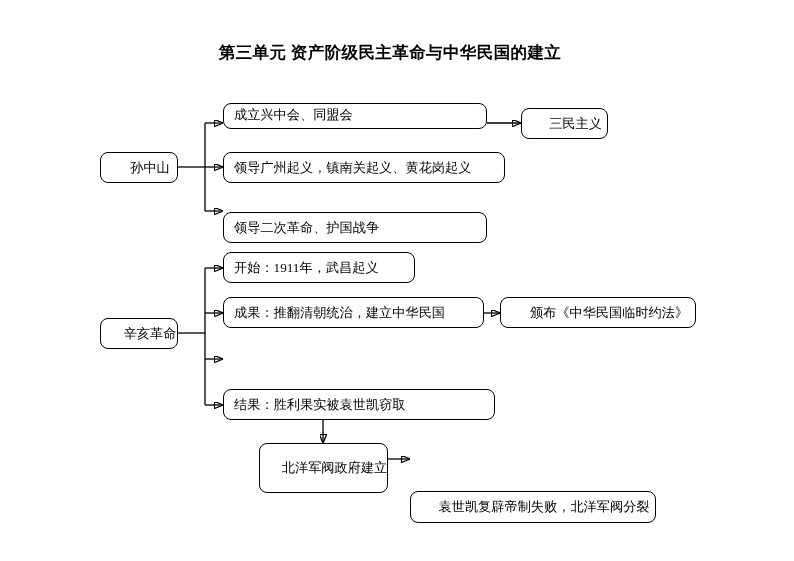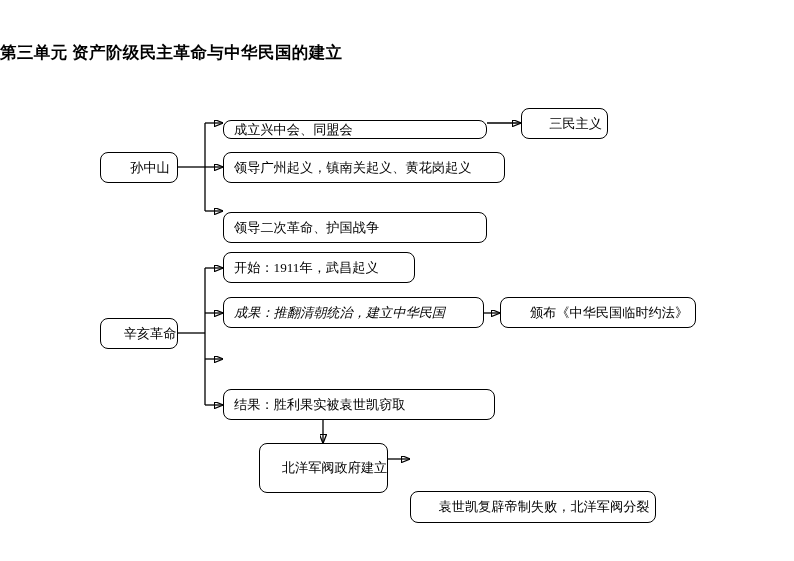--- a/index.html
+++ b/index.html
@@ -17,21 +17,21 @@
   #canvas {
     position: relative;
     width: 794px;
     height: 561px;
   }
   .title {
     position: absolute;
     left: 0;
     top: 42px;
     width: 780px;
-    text-align: left;
+    text-align: center;
     font-size: 16.5px;
     font-weight: bold;
     letter-spacing: 0.4px;
     font-family: "Liberation Serif", "DejaVu Serif", serif;
   }
   .node {
     position: absolute;
     box-sizing: border-box;
     border: 1px solid #000000;
     border-radius: 8px;
@@ -94,21 +94,21 @@
 
     <line x1="323" y1="420" x2="323" y2="443" marker-end="url(#ah)"></line>
 
     <line x1="388" y1="459" x2="410" y2="459" marker-end="url(#ah)"></line>
   </svg>
 
   <div class="node center" style="left:100px; top:152px; width:78px; height:31px;">
     <span>孙中山</span>
   </div>
 
-  <div class="node left" style="left:223px; top:120px; width:264px; height:19px;">
+  <div class="node left" style="left:223px; top:103px; width:264px; height:26px;font-family:Liberation Mono, monospace;">
     <span>成立兴中会、同盟会</span>
   </div>
 
   <div class="node left" style="left:223px; top:152px; width:282px; height:31px;">
     <span>领导广州起义，镇南关起义、黄花岗起义</span>
   </div>
 
   <div class="node left" style="left:223px; top:212px; width:264px; height:31px;">
     <span>领导二次革命、护国战争</span>
   </div>
@@ -118,21 +118,21 @@
   </div>
 
   <div class="node center" style="left:100px; top:318px; width:78px; height:31px;">
     <span>辛亥革命</span>
   </div>
 
   <div class="node left" style="left:223px; top:252px; width:192px; height:31px;">
     <span>开始：1911年，武昌起义</span>
   </div>
 
-  <div class="node left" style="left:223px; top:297px; width:261px; height:31px;font-style:italic;">
+  <div class="node left" style="left:223px; top:297px; width:261px; height:31px;">
     <span>成果：推翻清朝统治，建立中华民国</span>
   </div>
 
 
   <div class="node left" style="left:223px; top:389px; width:272px; height:31px;">
     <span>结果：胜利果实被袁世凯窃取</span>
   </div>
 
   <div class="node center" style="left:500px; top:297px; width:196px; height:31px;">
     <span>颁布《中华民国临时约法》</span>

